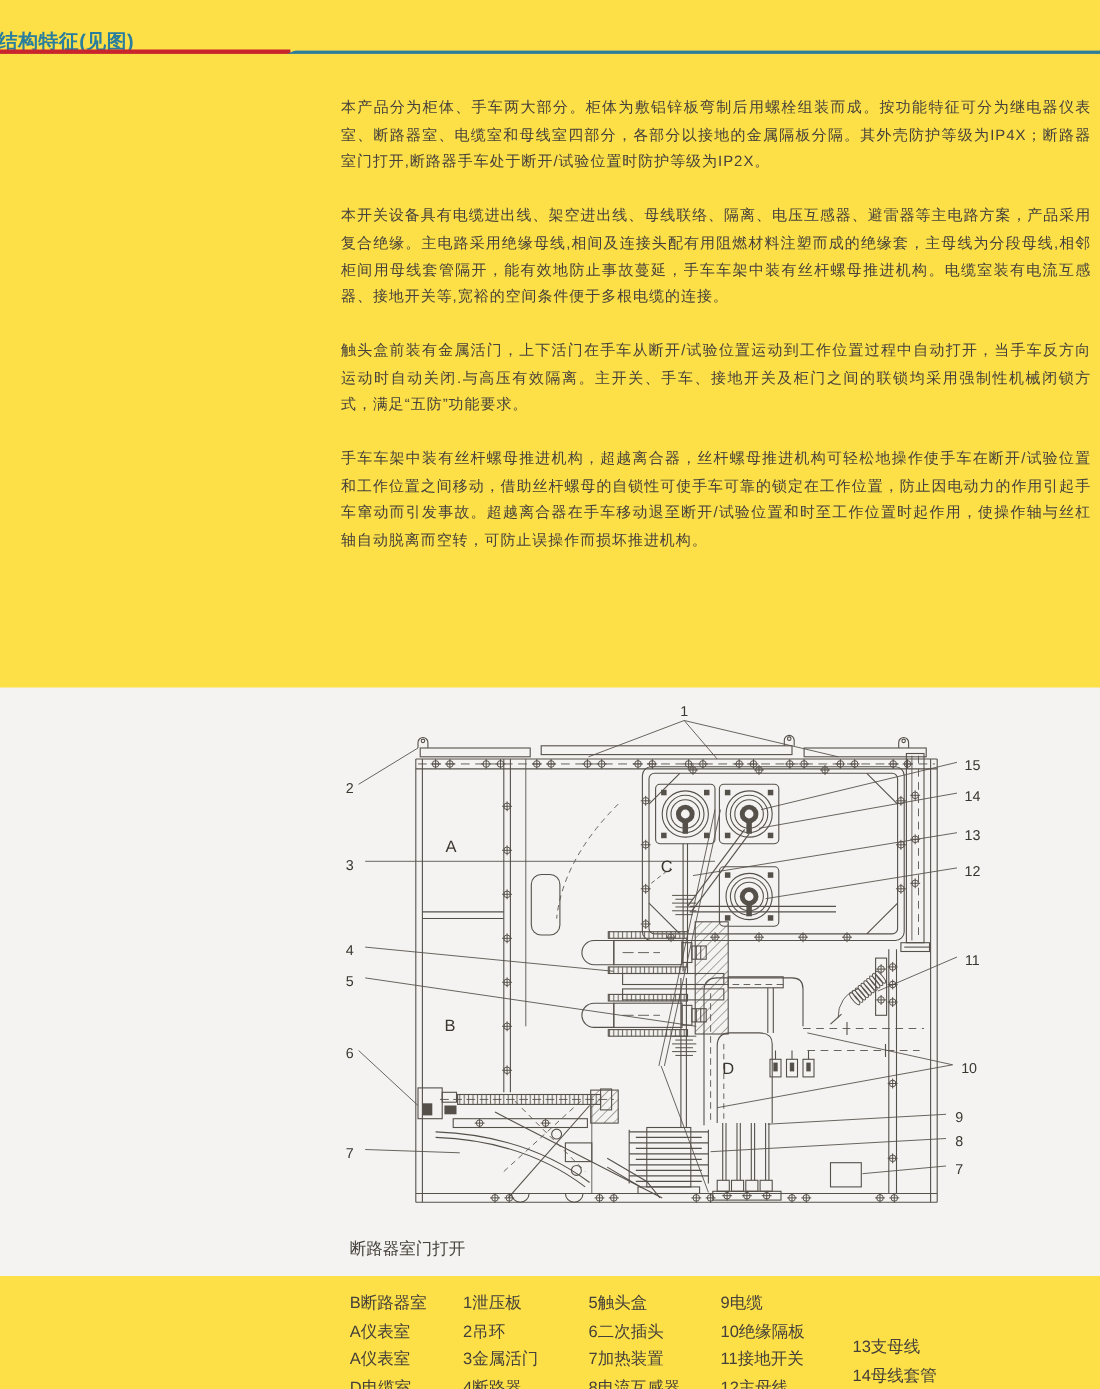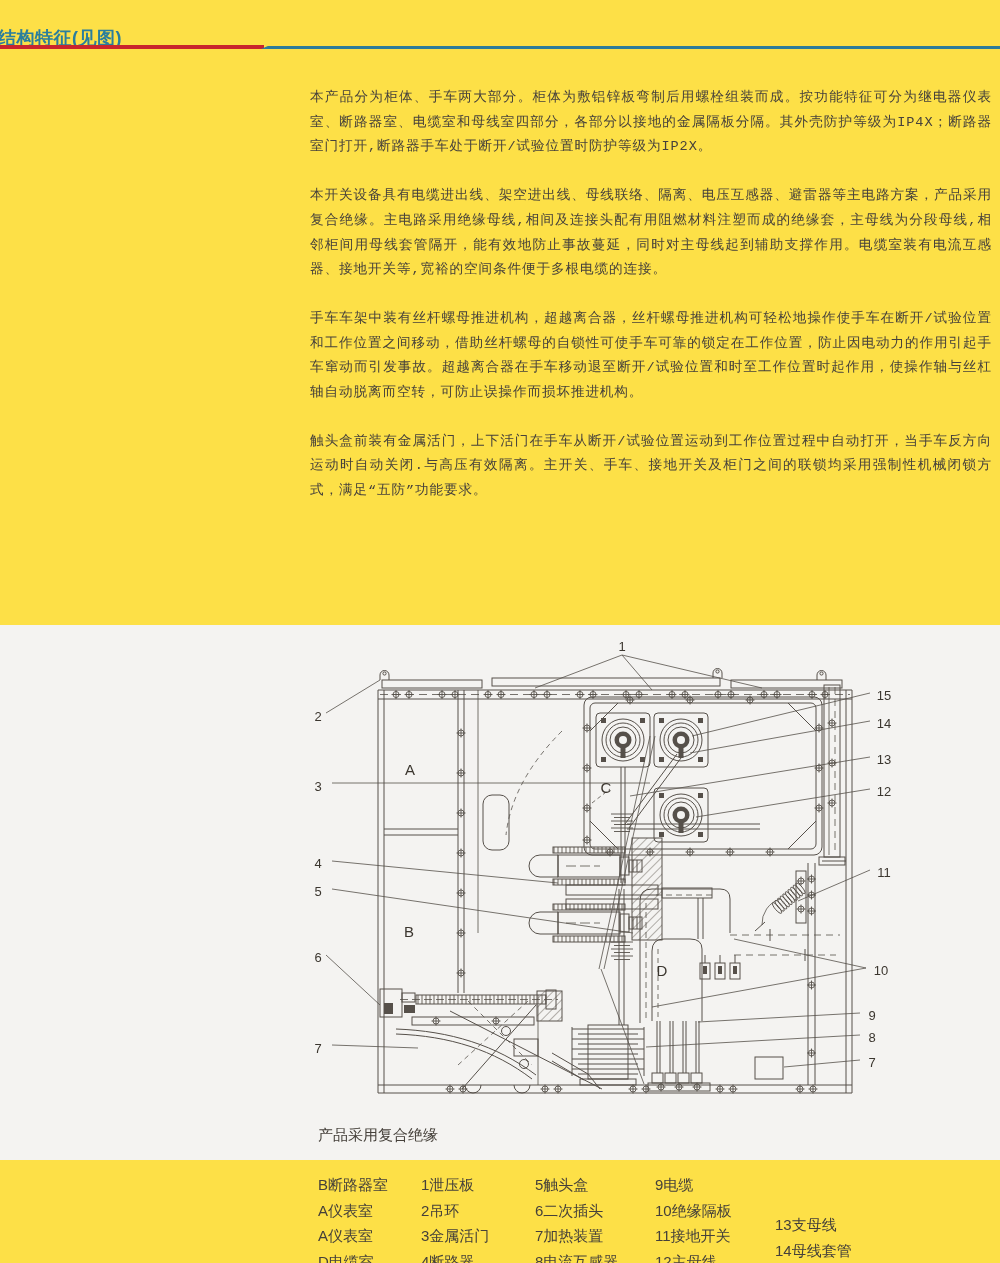--- a/index.html
+++ b/index.html
@@ -6,21 +6,21 @@
   .page{position:relative;width:1000px;height:1263px;background:#fde047;overflow:hidden;
         font-family:"Liberation Sans","DejaVu Sans",sans-serif;}
   
   .sec-title{position:absolute;left:-2px;top:26px;font-size:18px;font-weight:600;color:#2a7e9d;letter-spacing:.5px;}
   .rule-red{position:absolute;left:0;top:45px;width:264px;height:3.5px;background:#c9252c;}
   .rule-teal{position:absolute;left:261px;top:45.5px;width:739px;height:3.5px;background:#2e7d99;
              clip-path:polygon(8px 0,100% 0,100% 100%,0 100%);}
   
   .bodytext{position:absolute;left:310px;top:86px;width:682px;color:#46413b;
             font-size:13.6px;line-height:24.7px;letter-spacing:.9px;text-align:justify;}
-  .bodytext p{margin:0 0 24px 0;font-family:Liberation Mono, monospace;}
+  .bodytext p{margin:0 0 24px 0;}
   .dims{margin-top:1px;}
   
   .panel{position:absolute;left:0;top:625px;width:1000px;height:535px;background:#f4f3f1;}
   .diagram{position:absolute;left:300px;top:633px;width:600px;height:500px;}
   .fig-caption{position:absolute;left:318px;top:1126px;font-size:15px;color:#45403a;}
   
   .legend-col{position:absolute;top:1172px;font-size:15px;color:#45403a;line-height:25.7px;white-space:nowrap;}
   .lc0{left:318px;} .lc1{left:421px;} .lc2{left:535px;} .lc3{left:655px;} .lc4{left:775px;margin-top:40px;}
   svg text{font-family:"Liberation Sans","DejaVu Sans",sans-serif;}
 </style>
@@ -28,23 +28,23 @@
 <body>
 
 <div class="page">
 
   <div class="sec-title">结构特征(见图)</div>
   <div class="rule-red"></div>
   <div class="rule-teal"></div>
 
   <div class="bodytext">
     <p>本产品分为柜体、手车两大部分。柜体为敷铝锌板弯制后用螺栓组装而成。按功能特征可分为继电器仪表室、断路器室、电缆室和母线室四部分，各部分以接地的金属隔板分隔。其外壳防护等级为IP4X；断路器室门打开,断路器手车处于断开/试验位置时防护等级为IP2X。</p>
-    <p>本开关设备具有电缆进出线、架空进出线、母线联络、隔离、电压互感器、避雷器等主电路方案，产品采用复合绝缘。主电路采用绝缘母线,相间及连接头配有用阻燃材料注塑而成的绝缘套，主母线为分段母线,相邻柜间用母线套管隔开，能有效地防止事故蔓延，同时对主母线起到辅助支撑作用。电缆室装有电流互感器、接地开关等,宽裕的空间条件便于多根电缆的连接。</p>
+    <p>本开关设备具有电缆进出线、架空进出线、母线联络、隔离、电压互感器、避雷器等主电路方案，产品采用复合绝缘。主电路采用绝缘母线,相间及连接头配有用阻燃材料注塑而成的绝缘套，主母线为分段母线,相邻柜间用母线套管隔开，能有效地防止事故蔓延，手车车架中装有丝杆螺母推进机构。电缆室装有电流互感器、接地开关等,宽裕的空间条件便于多根电缆的连接。</p>
+    <p>触头盒前装有金属活门，上下活门在手车从断开/试验位置运动到工作位置过程中自动打开，当手车反方向运动时自动关闭.与高压有效隔离。主开关、手车、接地开关及柜门之间的联锁均采用强制性机械闭锁方式，满足“五防”功能要求。</p>
     <p>手车车架中装有丝杆螺母推进机构，超越离合器，丝杆螺母推进机构可轻松地操作使手车在断开/试验位置和工作位置之间移动，借助丝杆螺母的自锁性可使手车可靠的锁定在工作位置，防止因电动力的作用引起手车窜动而引发事故。超越离合器在手车移动退至断开/试验位置和时至工作位置时起作用，使操作轴与丝杠轴自动脱离而空转，可防止误操作而损坏推进机构。</p>
-    <p>触头盒前装有金属活门，上下活门在手车从断开/试验位置运动到工作位置过程中自动打开，当手车反方向运动时自动关闭.与高压有效隔离。主开关、手车、接地开关及柜门之间的联锁均采用强制性机械闭锁方式，满足“五防”功能要求。</p>
   </div>
 
   <div class="panel"></div>
 
   <svg class="diagram" viewBox="0 0 600 500" xmlns="http://www.w3.org/2000/svg">
     <defs>
       <g id="bolt" stroke="#56504a" stroke-width="0.9" fill="none">
         <circle r="3"></circle>
           <line x1="-4.5" y1="0" x2="4.5" y2="0"></line>
           <line x1="0" y1="-4.5" x2="0" y2="4.5"></line>
@@ -383,21 +383,21 @@
     </g>
 
     <g fill="#3b362f" font-size="15" text-anchor="middle">
       <text x="110" y="142">A</text>
       <text x="109" y="304">B</text>
       <text x="306" y="160">C</text>
       <text x="362" y="343">D</text>
     </g>
   </svg>
 
-  <div class="fig-caption">产品采用复合绝缘</div>
+  <div class="fig-caption">断路器室门打开</div>
 
   <div class="legend-col lc0">
     <div>B断路器室</div>
     <div>A仪表室</div>
     <div>A仪表室</div>
     <div>D电缆室</div>
   </div>
   <div class="legend-col lc1">
     <div>1泄压板</div>
     <div>2吊环</div>

